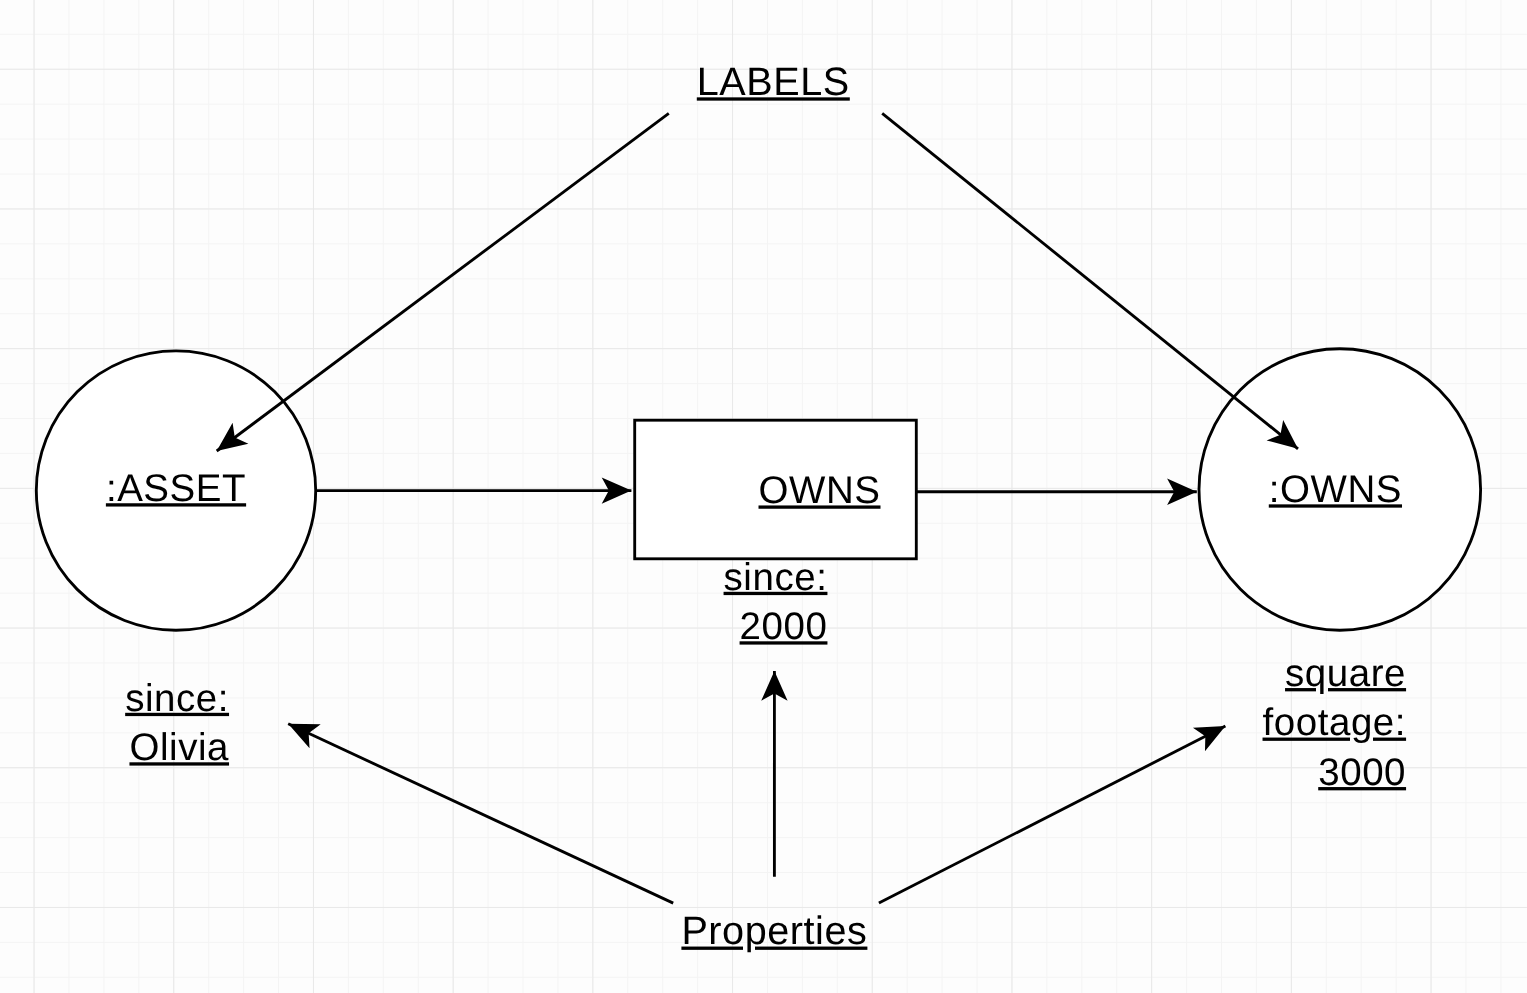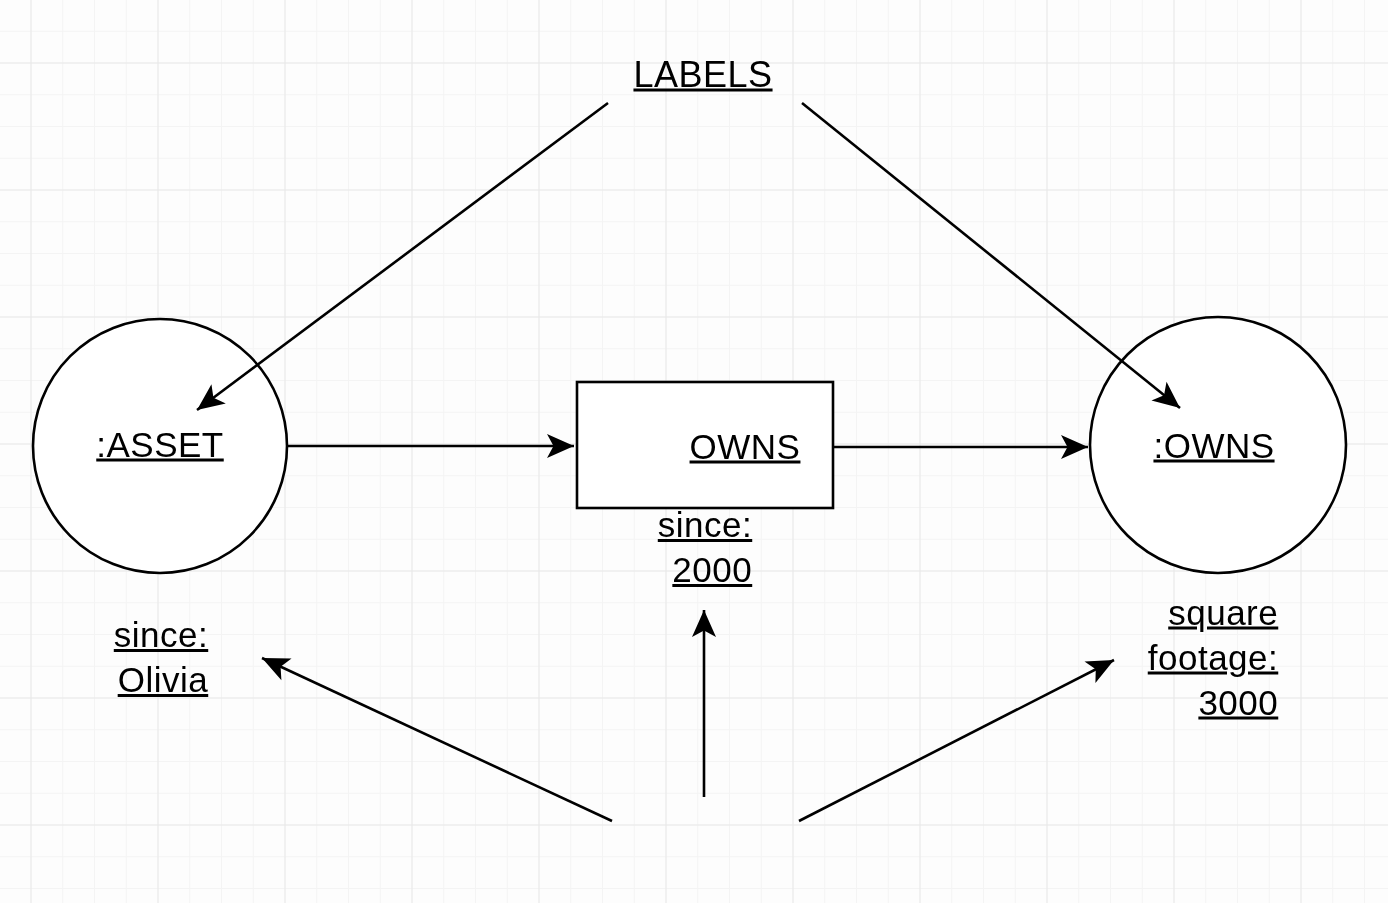--- a/index.html
+++ b/index.html
@@ -85,14 +85,15 @@
   <div class="txt t-person-prop">since:
 Olivia</div>
 
   <div class="txt t-owns-prop">since:
 2000</div>
 
   <div class="txt t-asset-prop">square
 footage:
 3000</div>
 
+  <div class="txt annotation t-properties">Properties</div>
 
 </div>
 
 </body></html>

